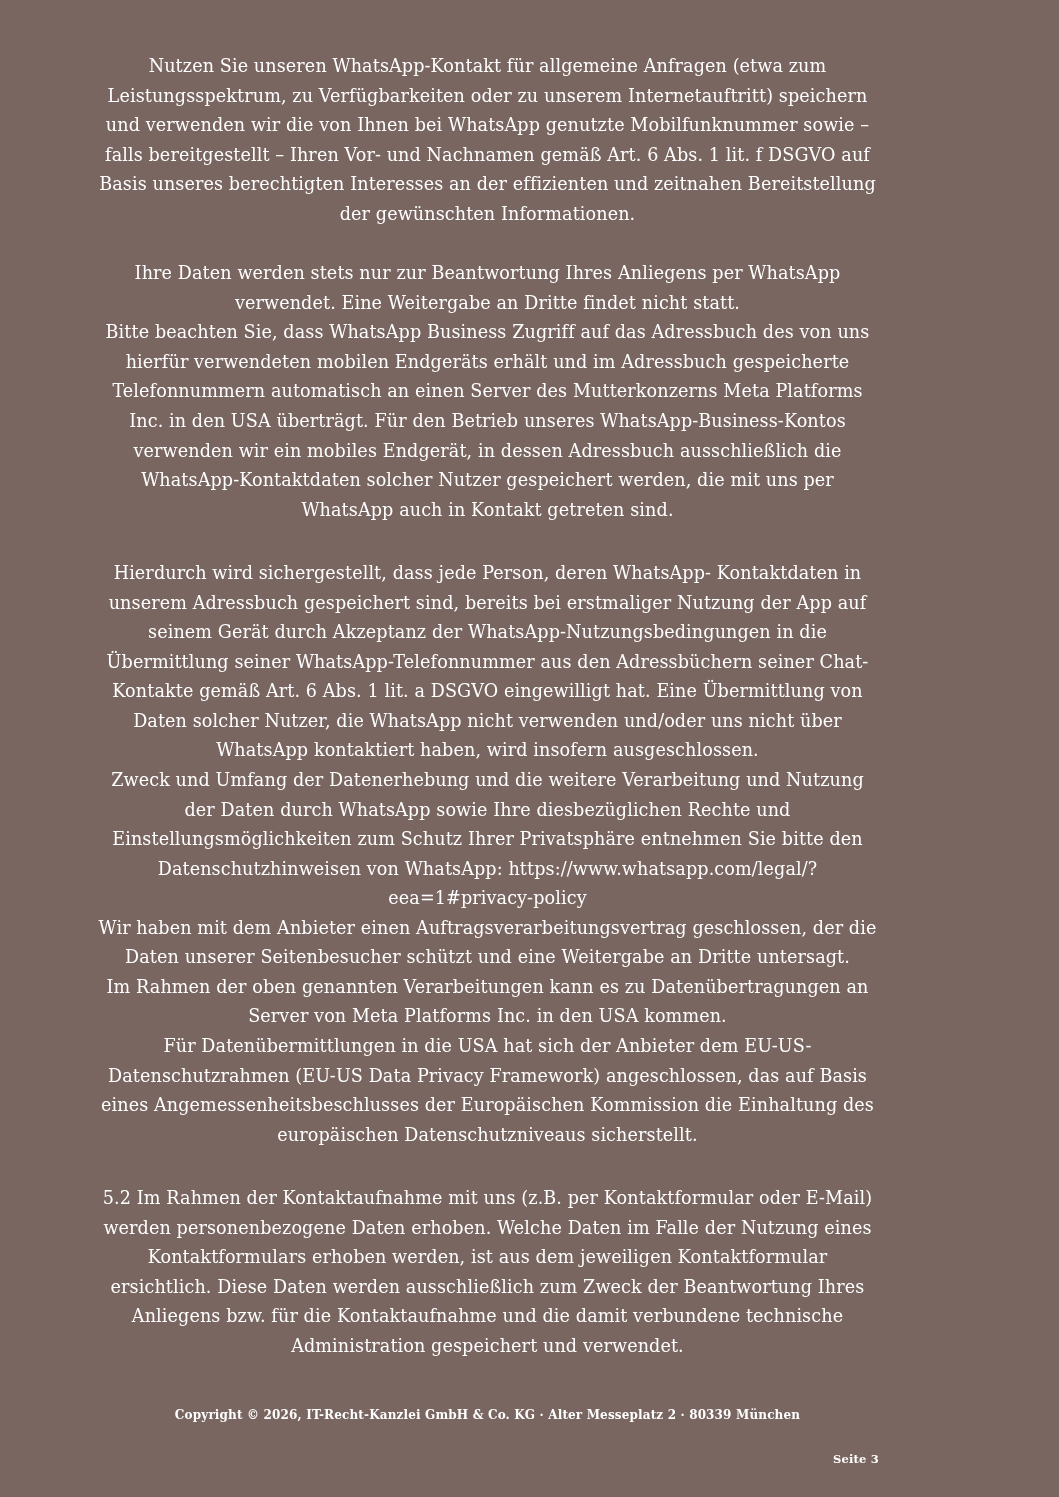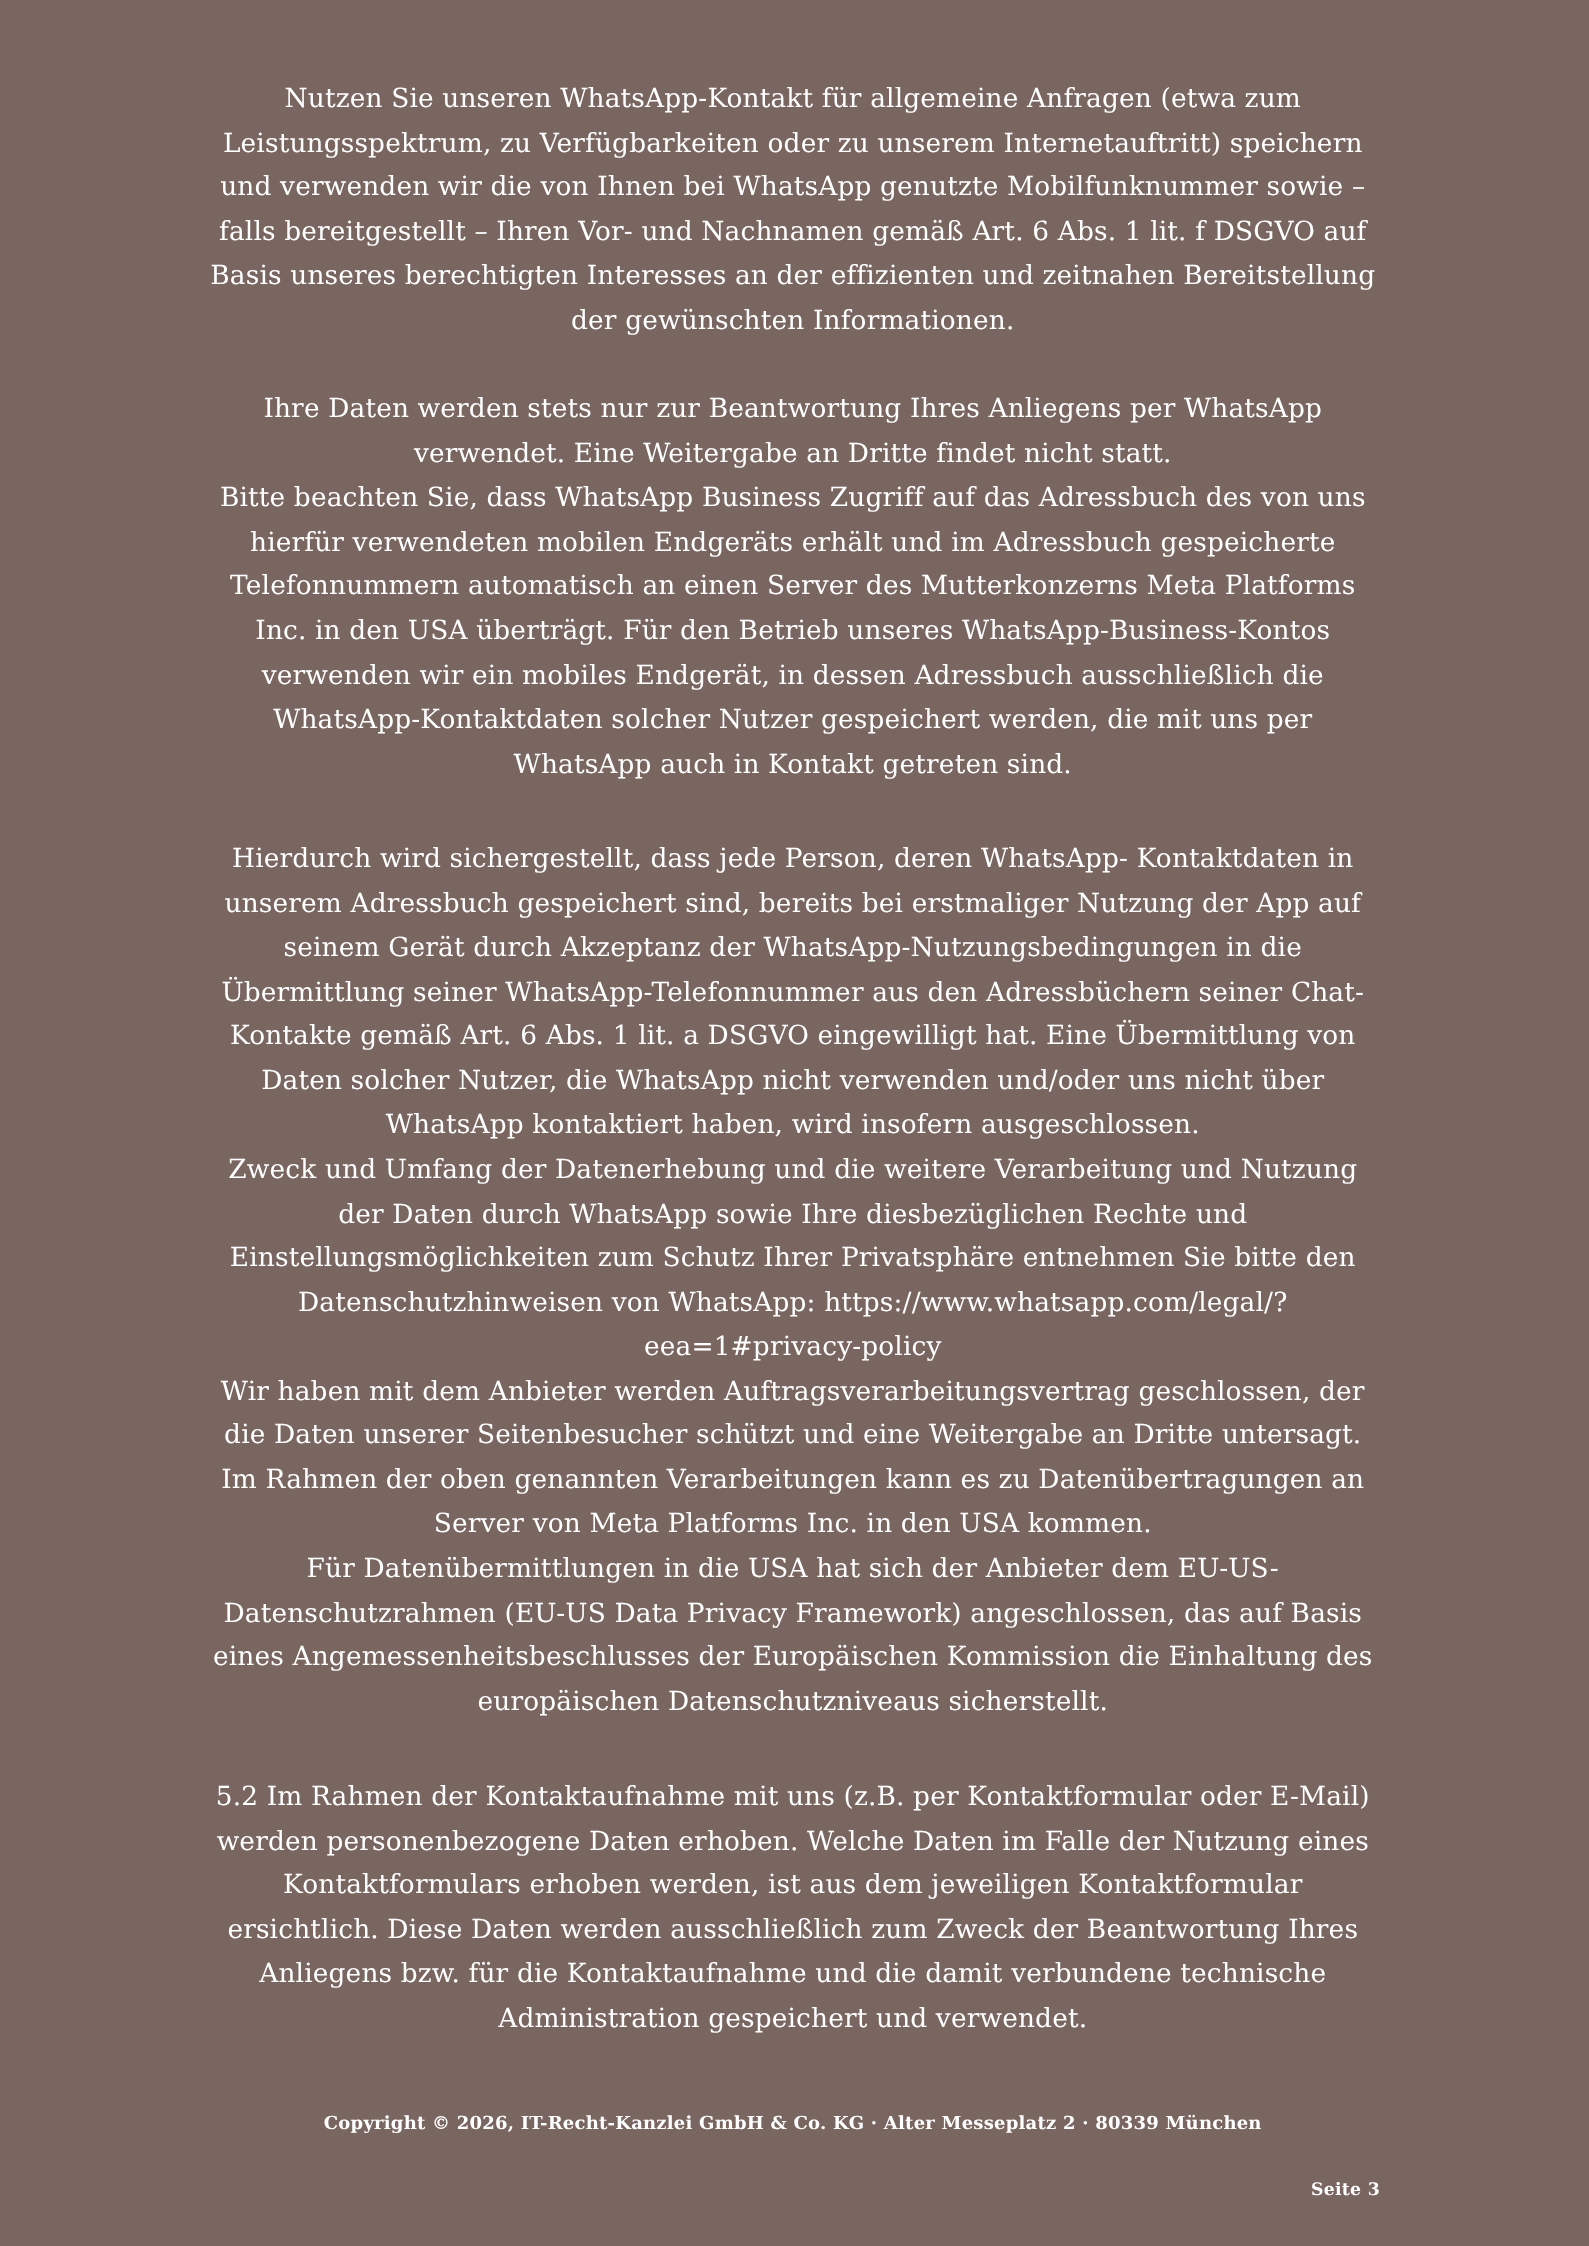--- a/index.html
+++ b/index.html
@@ -12,21 +12,20 @@
     background: #7a6661;
     font-family: "DejaVu Serif", serif;
   }
   .page {
     position: relative;
     width: 945px;
     min-height: 1497px;
     box-sizing: border-box;
     padding: 52px 66px 20px 96px;
     color: #ffffff;
-    margin-left: 41px;
   }
   .content {
     width: 100%;
   }
   p.para {
     margin: 0;
     text-align: center;
     font-size: 17.6px;
     line-height: 1.68;
     letter-spacing: 0.1px;
@@ -75,21 +74,21 @@
     <p class="para block">Ihre Daten werden stets nur zur Beantwortung Ihres Anliegens per WhatsApp verwendet. Eine Weitergabe an Dritte findet nicht statt.</p>
 
     <p class="para block">Bitte beachten Sie, dass WhatsApp Business Zugriff auf das Adressbuch des von uns hierfür verwendeten mobilen Endgeräts erhält und im Adressbuch gespeicherte Telefonnummern automatisch an einen Server des Mutterkonzerns Meta Platforms Inc. in den USA überträgt. Für den Betrieb unseres WhatsApp-Business-Kontos verwenden wir ein mobiles Endgerät, in dessen Adressbuch ausschließlich die WhatsApp-Kontaktdaten solcher Nutzer gespeichert werden, die mit uns per WhatsApp auch in Kontakt getreten sind.</p>
 
     <div class="gap-xl"></div>
 
     <p class="para block">Hierdurch wird sichergestellt, dass jede Person, deren WhatsApp- Kontaktdaten in unserem Adressbuch gespeichert sind, bereits bei erstmaliger Nutzung der App auf seinem Gerät durch Akzeptanz der WhatsApp-Nutzungsbedingungen in die Übermittlung seiner WhatsApp-Telefonnummer aus den Adressbüchern seiner Chat-Kontakte gemäß Art. 6 Abs. 1 lit. a DSGVO eingewilligt hat. Eine Übermittlung von Daten solcher Nutzer, die WhatsApp nicht verwenden und/oder uns nicht über WhatsApp kontaktiert haben, wird insofern ausgeschlossen.</p>
 
     <p class="para block">Zweck und Umfang der Datenerhebung und die weitere Verarbeitung und Nutzung der Daten durch WhatsApp sowie Ihre diesbezüglichen Rechte und Einstellungsmöglichkeiten zum Schutz Ihrer Privatsphäre entnehmen Sie bitte den Datenschutzhinweisen von WhatsApp: https://www.whatsapp.com/legal/?eea=1#privacy-policy</p>
 
-    <p class="para block">Wir haben mit dem Anbieter werden Auftragsverarbeitungsvertrag geschlossen, der die Daten unserer Seitenbesucher schützt und eine Weitergabe an Dritte untersagt.</p>
+    <p class="para block">Wir haben mit dem Anbieter einen Auftragsverarbeitungsvertrag geschlossen, der die Daten unserer Seitenbesucher schützt und eine Weitergabe an Dritte untersagt.</p>
 
     <p class="para block">Im Rahmen der oben genannten Verarbeitungen kann es zu Datenübertragungen an Server von Meta Platforms Inc. in den USA kommen.</p>
 
     <p class="para block">Für Datenübermittlungen in die USA hat sich der Anbieter dem EU-US-Datenschutzrahmen (EU-US Data Privacy Framework) angeschlossen, das auf Basis eines Angemessenheitsbeschlusses der Europäischen Kommission die Einhaltung des europäischen Datenschutzniveaus sicherstellt.</p>
 
     <div class="gap-xl"></div>
 
     <p class="para block">5.2 Im Rahmen der Kontaktaufnahme mit uns (z.B. per Kontaktformular oder E-Mail) werden personenbezogene Daten erhoben. Welche Daten im Falle der Nutzung eines Kontaktformulars erhoben werden, ist aus dem jeweiligen Kontaktformular ersichtlich. Diese Daten werden ausschließlich zum Zweck der Beantwortung Ihres Anliegens bzw. für die Kontaktaufnahme und die damit verbundene technische Administration gespeichert und verwendet.</p>
 
     <div class="footer">

